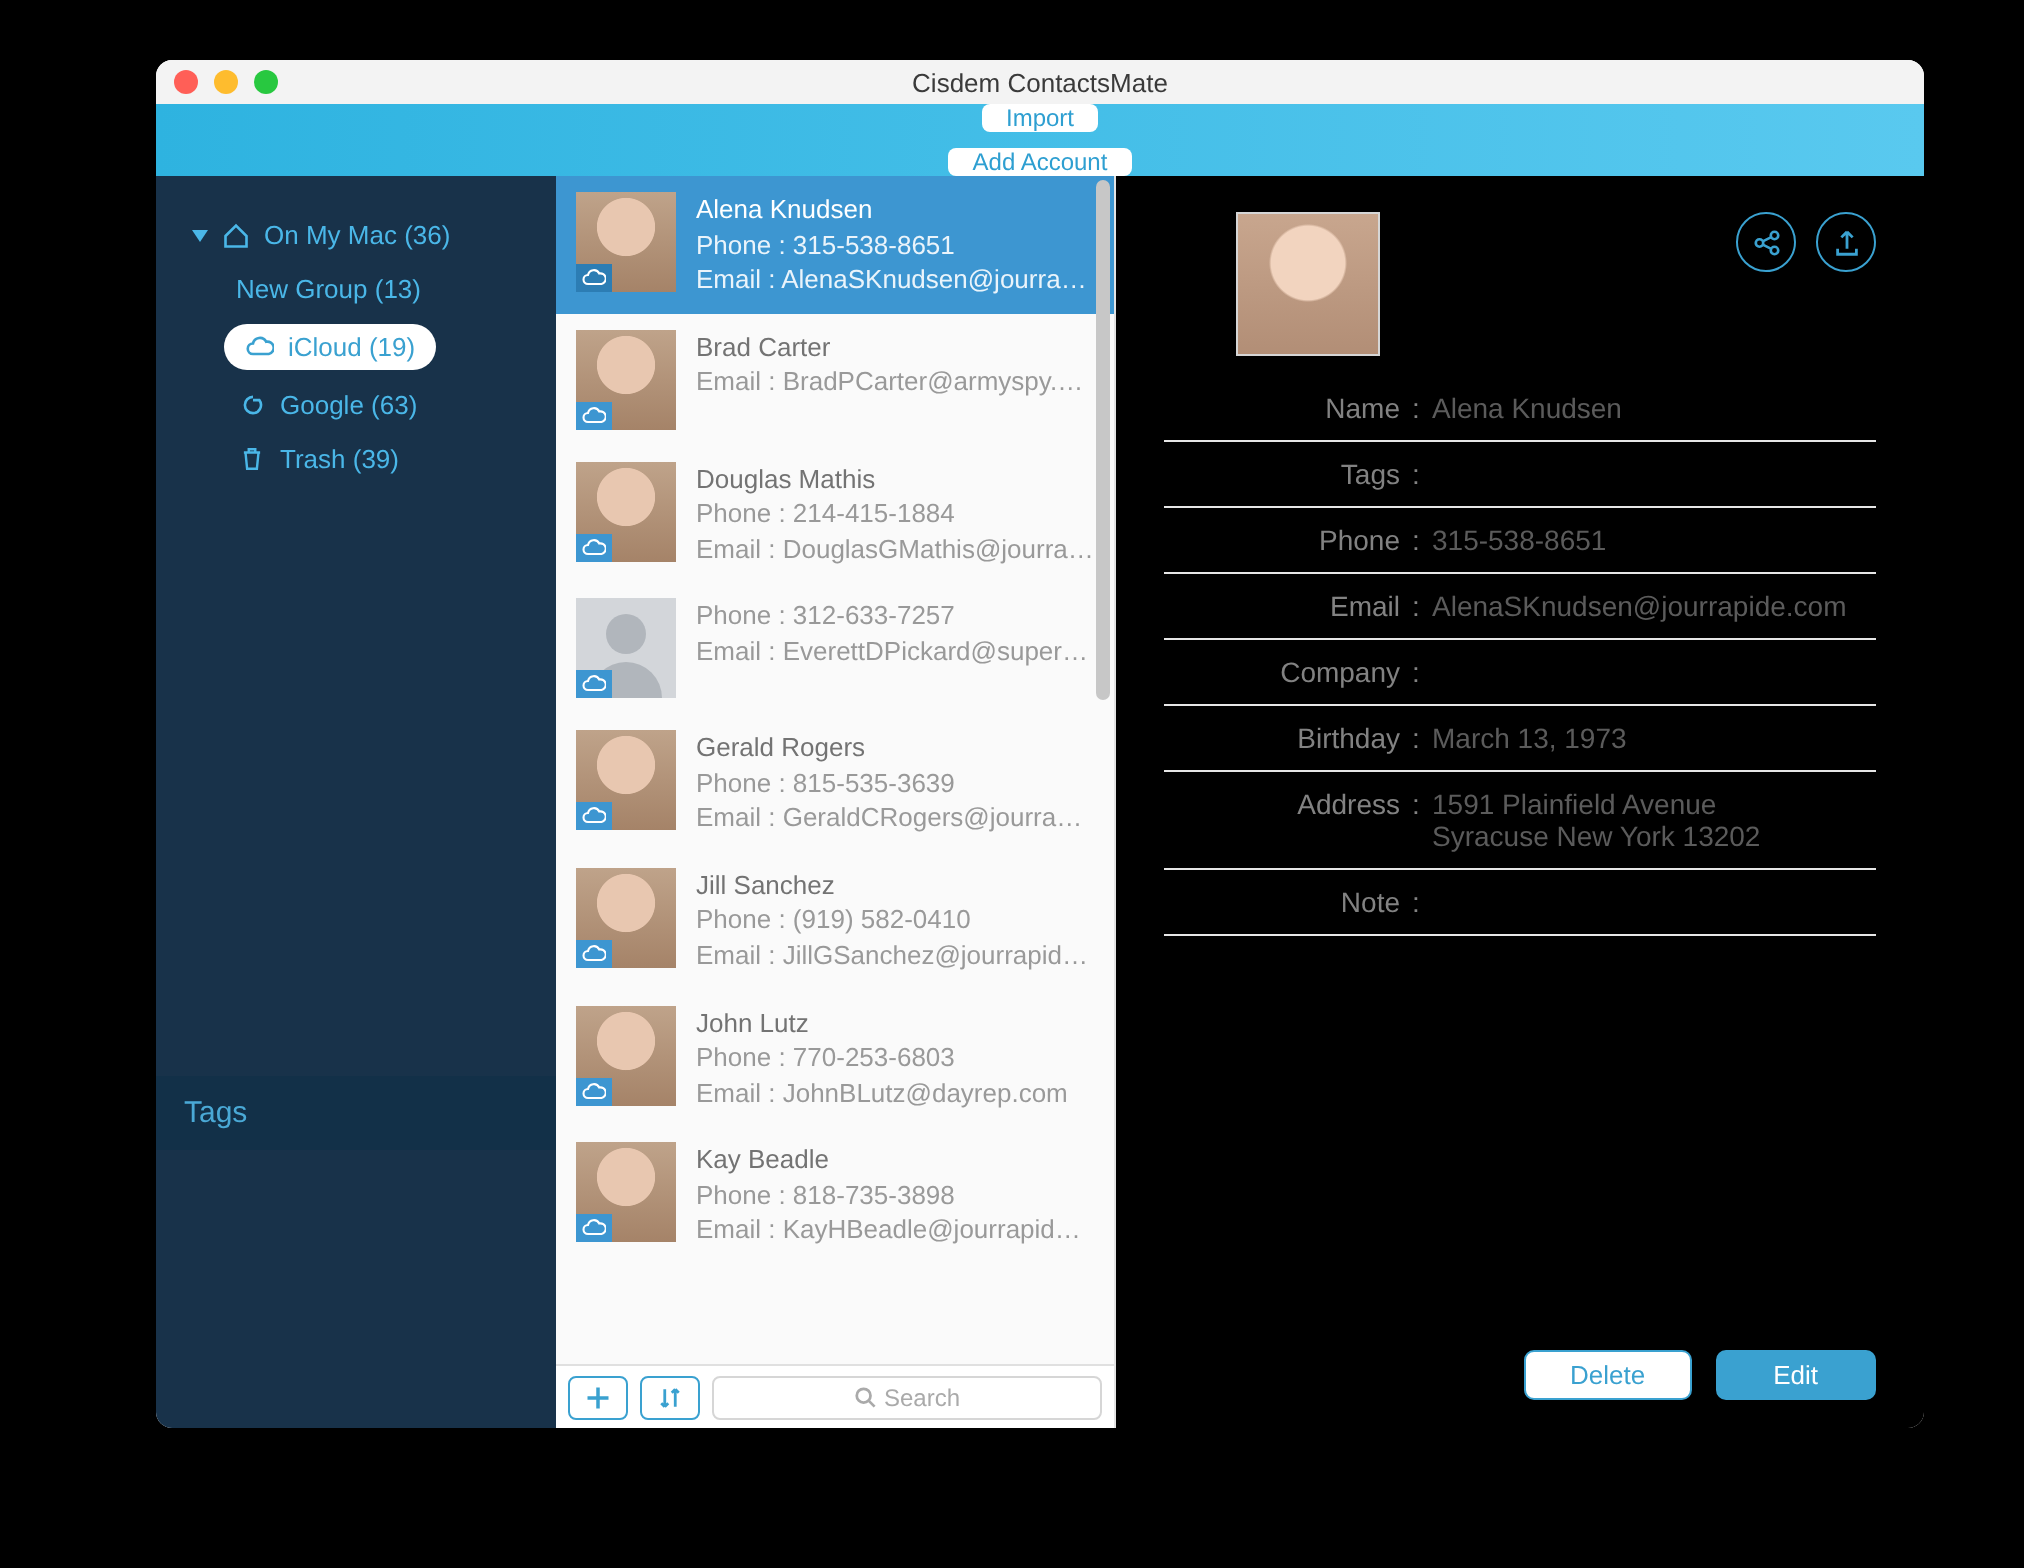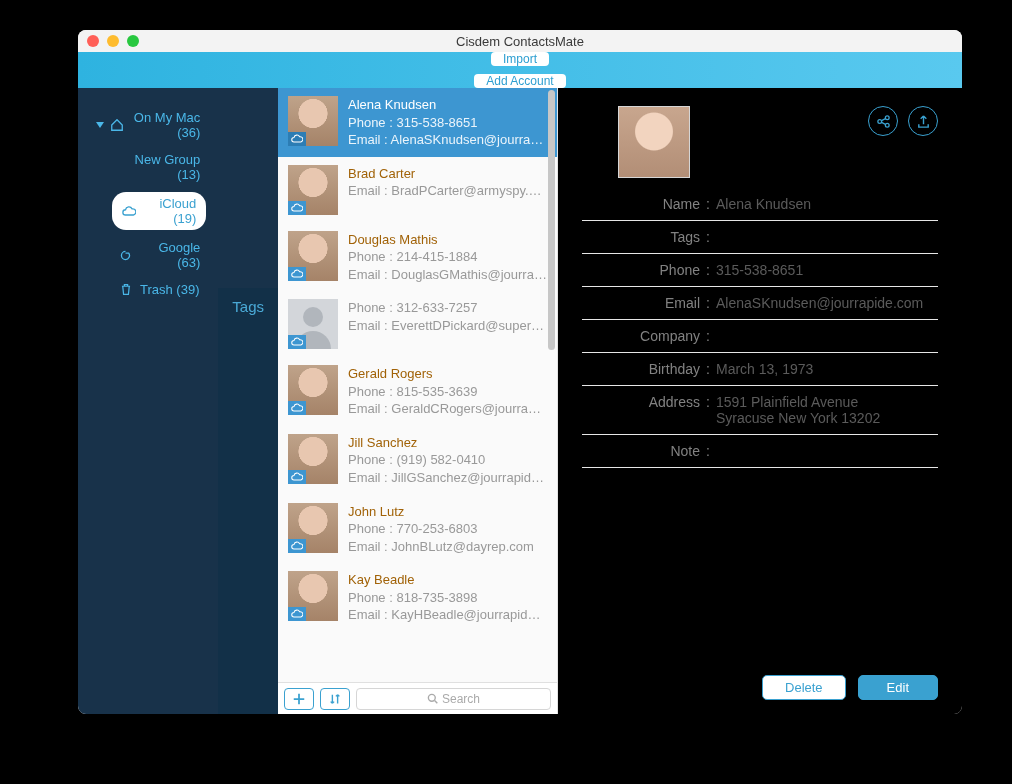--- a/index.html
+++ b/index.html
@@ -83,23 +83,22 @@
   flex: 1;
   display: flex;
   overflow: hidden;
 }
 
 .sidebar {
   width: 200px;
   background: #18324a;
   color: #c9e4f4;
   display: flex;
-  flex-direction: row;
+  flex-direction: column;
   font-size: 13px;
-  text-align: right;
 }
 .sb-top { padding: 16px 12px 8px 12px; }
 .sb-row {
   display: flex;
   align-items: center;
   gap: 6px;
   padding: 6px 6px;
   border-radius: 12px;
   cursor: pointer;
   color: #4ab7e8;
@@ -174,21 +173,21 @@
   background: radial-gradient(circle at 50% 35%, #e8c7b0 0 35%, transparent 36%),
               linear-gradient(#bfa38a,#a58368);
 }
 .avatar .cloudbadge{
   position:absolute; left:0; bottom:0; width:18px; height:14px;
   background:#3d96d1; display:flex; align-items:center; justify-content:center;
 }
 .citem.selected .avatar .cloudbadge{ background:#2c7db4;}
 .cloudbadge svg{ width:12px; height:10px; }
 .cmeta { flex:1; min-width:0; font-size: 13px; line-height: 1.35; }
-.cmeta .name { color:#a16207; }
+.cmeta .name { color:#737373; }
 .citem.selected .cmeta .name { color:#fff; }
 .cmeta .line { color:#999; white-space: nowrap; overflow:hidden; text-overflow:ellipsis; }
 .citem.selected .cmeta .line { color:#eaf4fb; }
 .listfooter {
   height: 32px;
   border-top: 1px solid #e0e0e0;
   display: flex;
   align-items: center;
   padding: 0 6px;
   gap: 6px;

